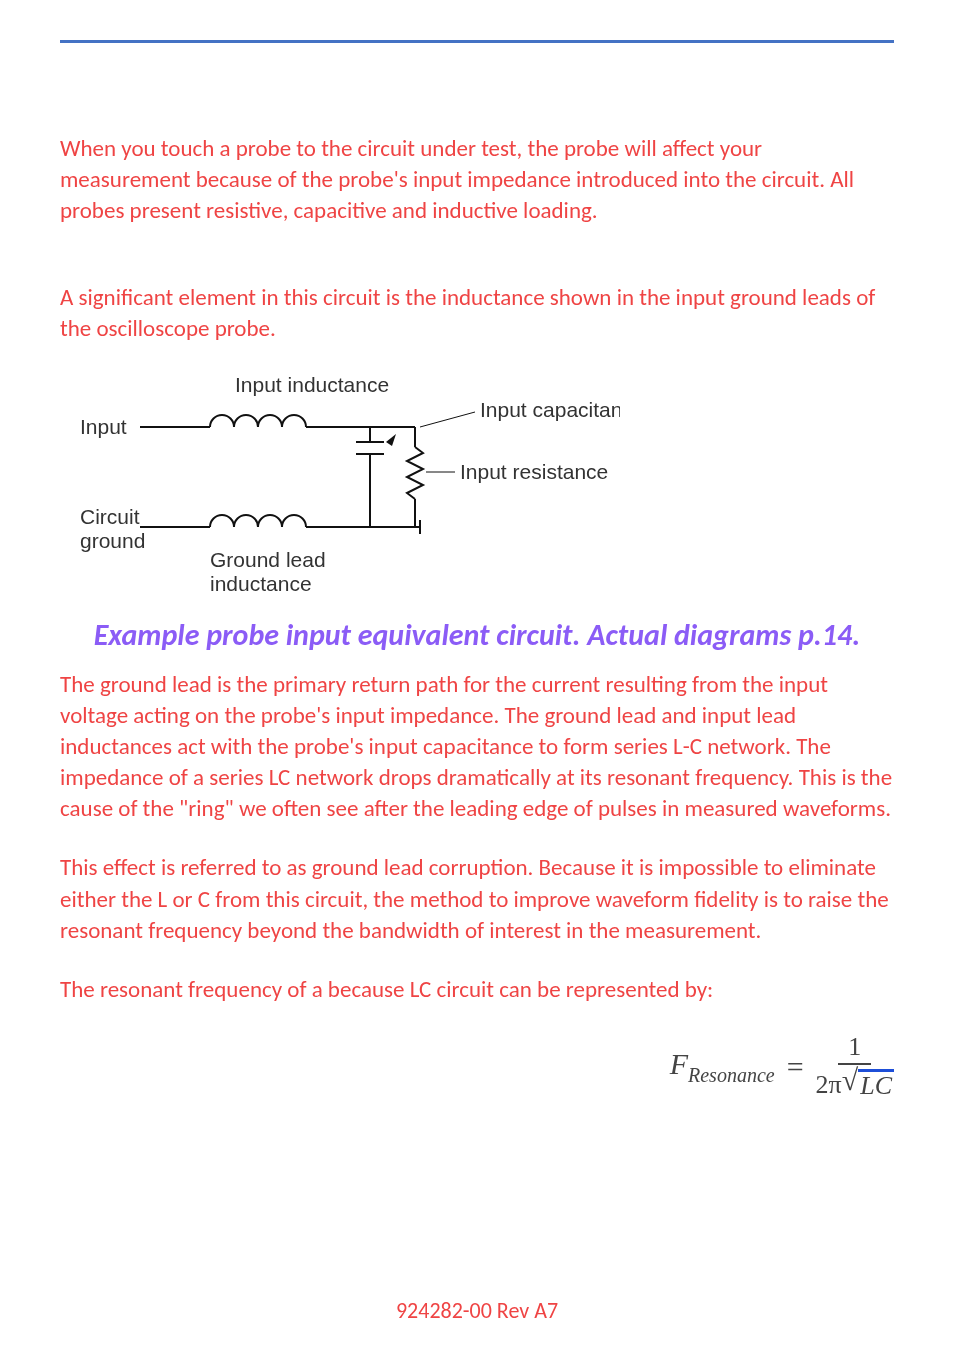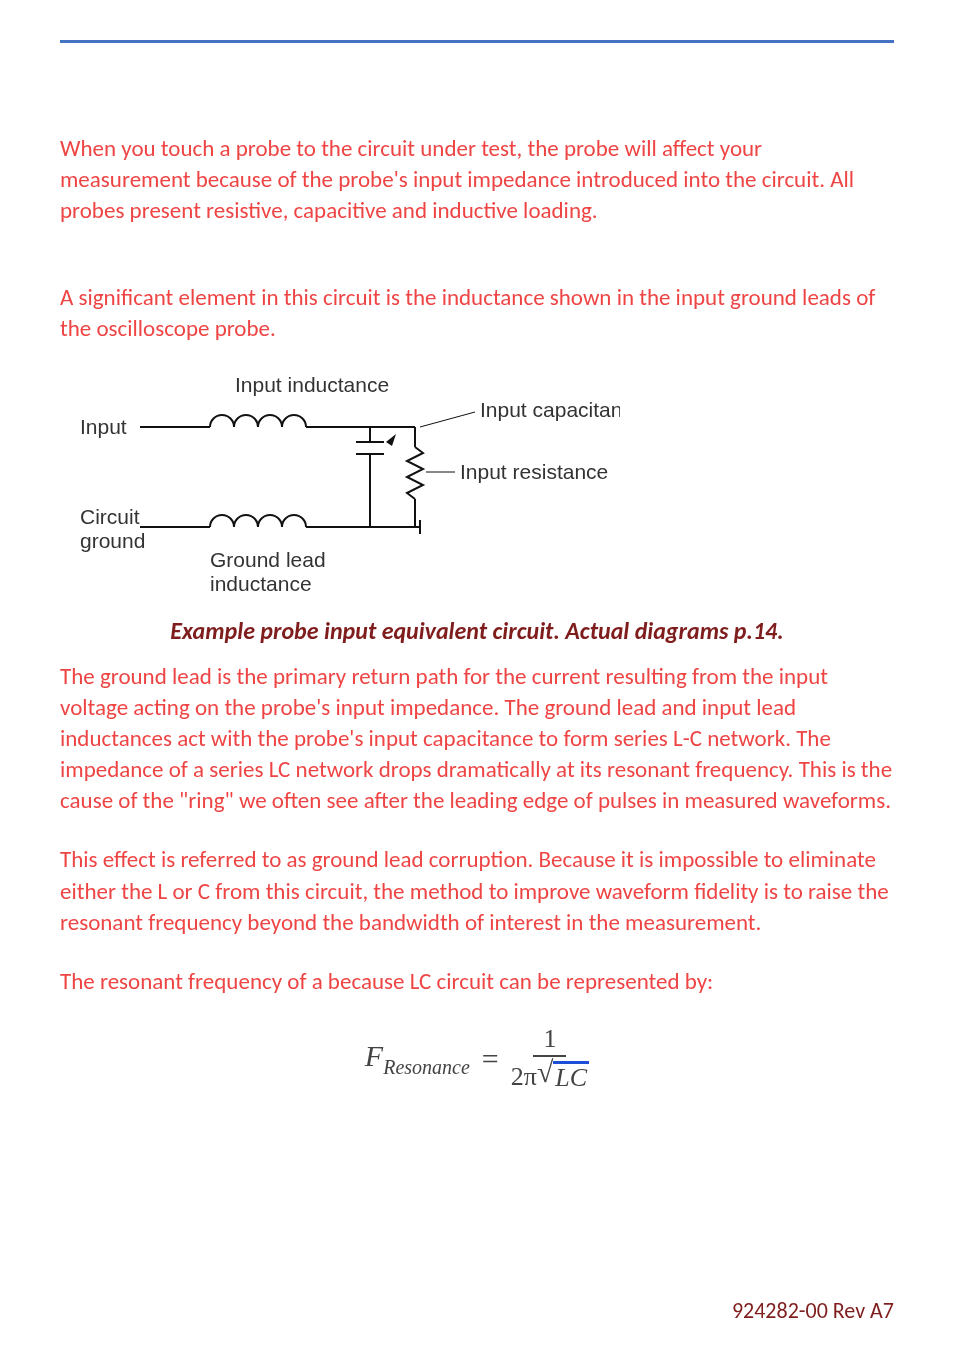--- a/index.html
+++ b/index.html
@@ -28,27 +28,27 @@
     display: flex;
     margin: 10px 0 14px 0;
   }
   .diagram {
     width: 560px;
   }
   .caption {
     text-align: center;
     font-style: italic;
     font-weight: bold;
-    font-size: 24px;
+    font-size: 30px;
     margin-bottom: 16px;
-    color: #7f1d1d;
+    color: #8b5cf6;
   }
   .formula-wrap {
     display: flex;
-    justify-content: center;
+    justify-content: flex-end;
     margin-top: 8px;
   }
   .formula {
     font-family: 'Cambria Math', Georgia, serif;
     font-size: 30px;
     color: #444;
     display: flex;
     align-items: center;
     gap: 12px;
   }
@@ -69,23 +69,23 @@
     align-items: stretch;
   }
   .sqrt-sign { font-size: 30px; line-height: 0.7; }
   .sqrt-body { border-top: 3px solid #1d4ed8; padding: 0 2px; font-style: italic; }
   .footer {
     position: absolute;
     left: 60px;
     right: 60px;
     bottom: 30px;
     display: flex;
-    justify-content: flex-end;
+    justify-content: center;
     font-size: 22px;
-    color: #7f1d1d;
+    color: #ef4444;
   }
   svg text { font-family: Arial, sans-serif; }
 </style>
 </head>
 <body>
 
 <div class="top-rule"></div>
 
 <p class="para">When you touch a probe to the circuit under test, the probe will affect your measurement because of the probe's input impedance introduced into the circuit. All probes present resistive, capacitive and inductive loading.</p>
 

